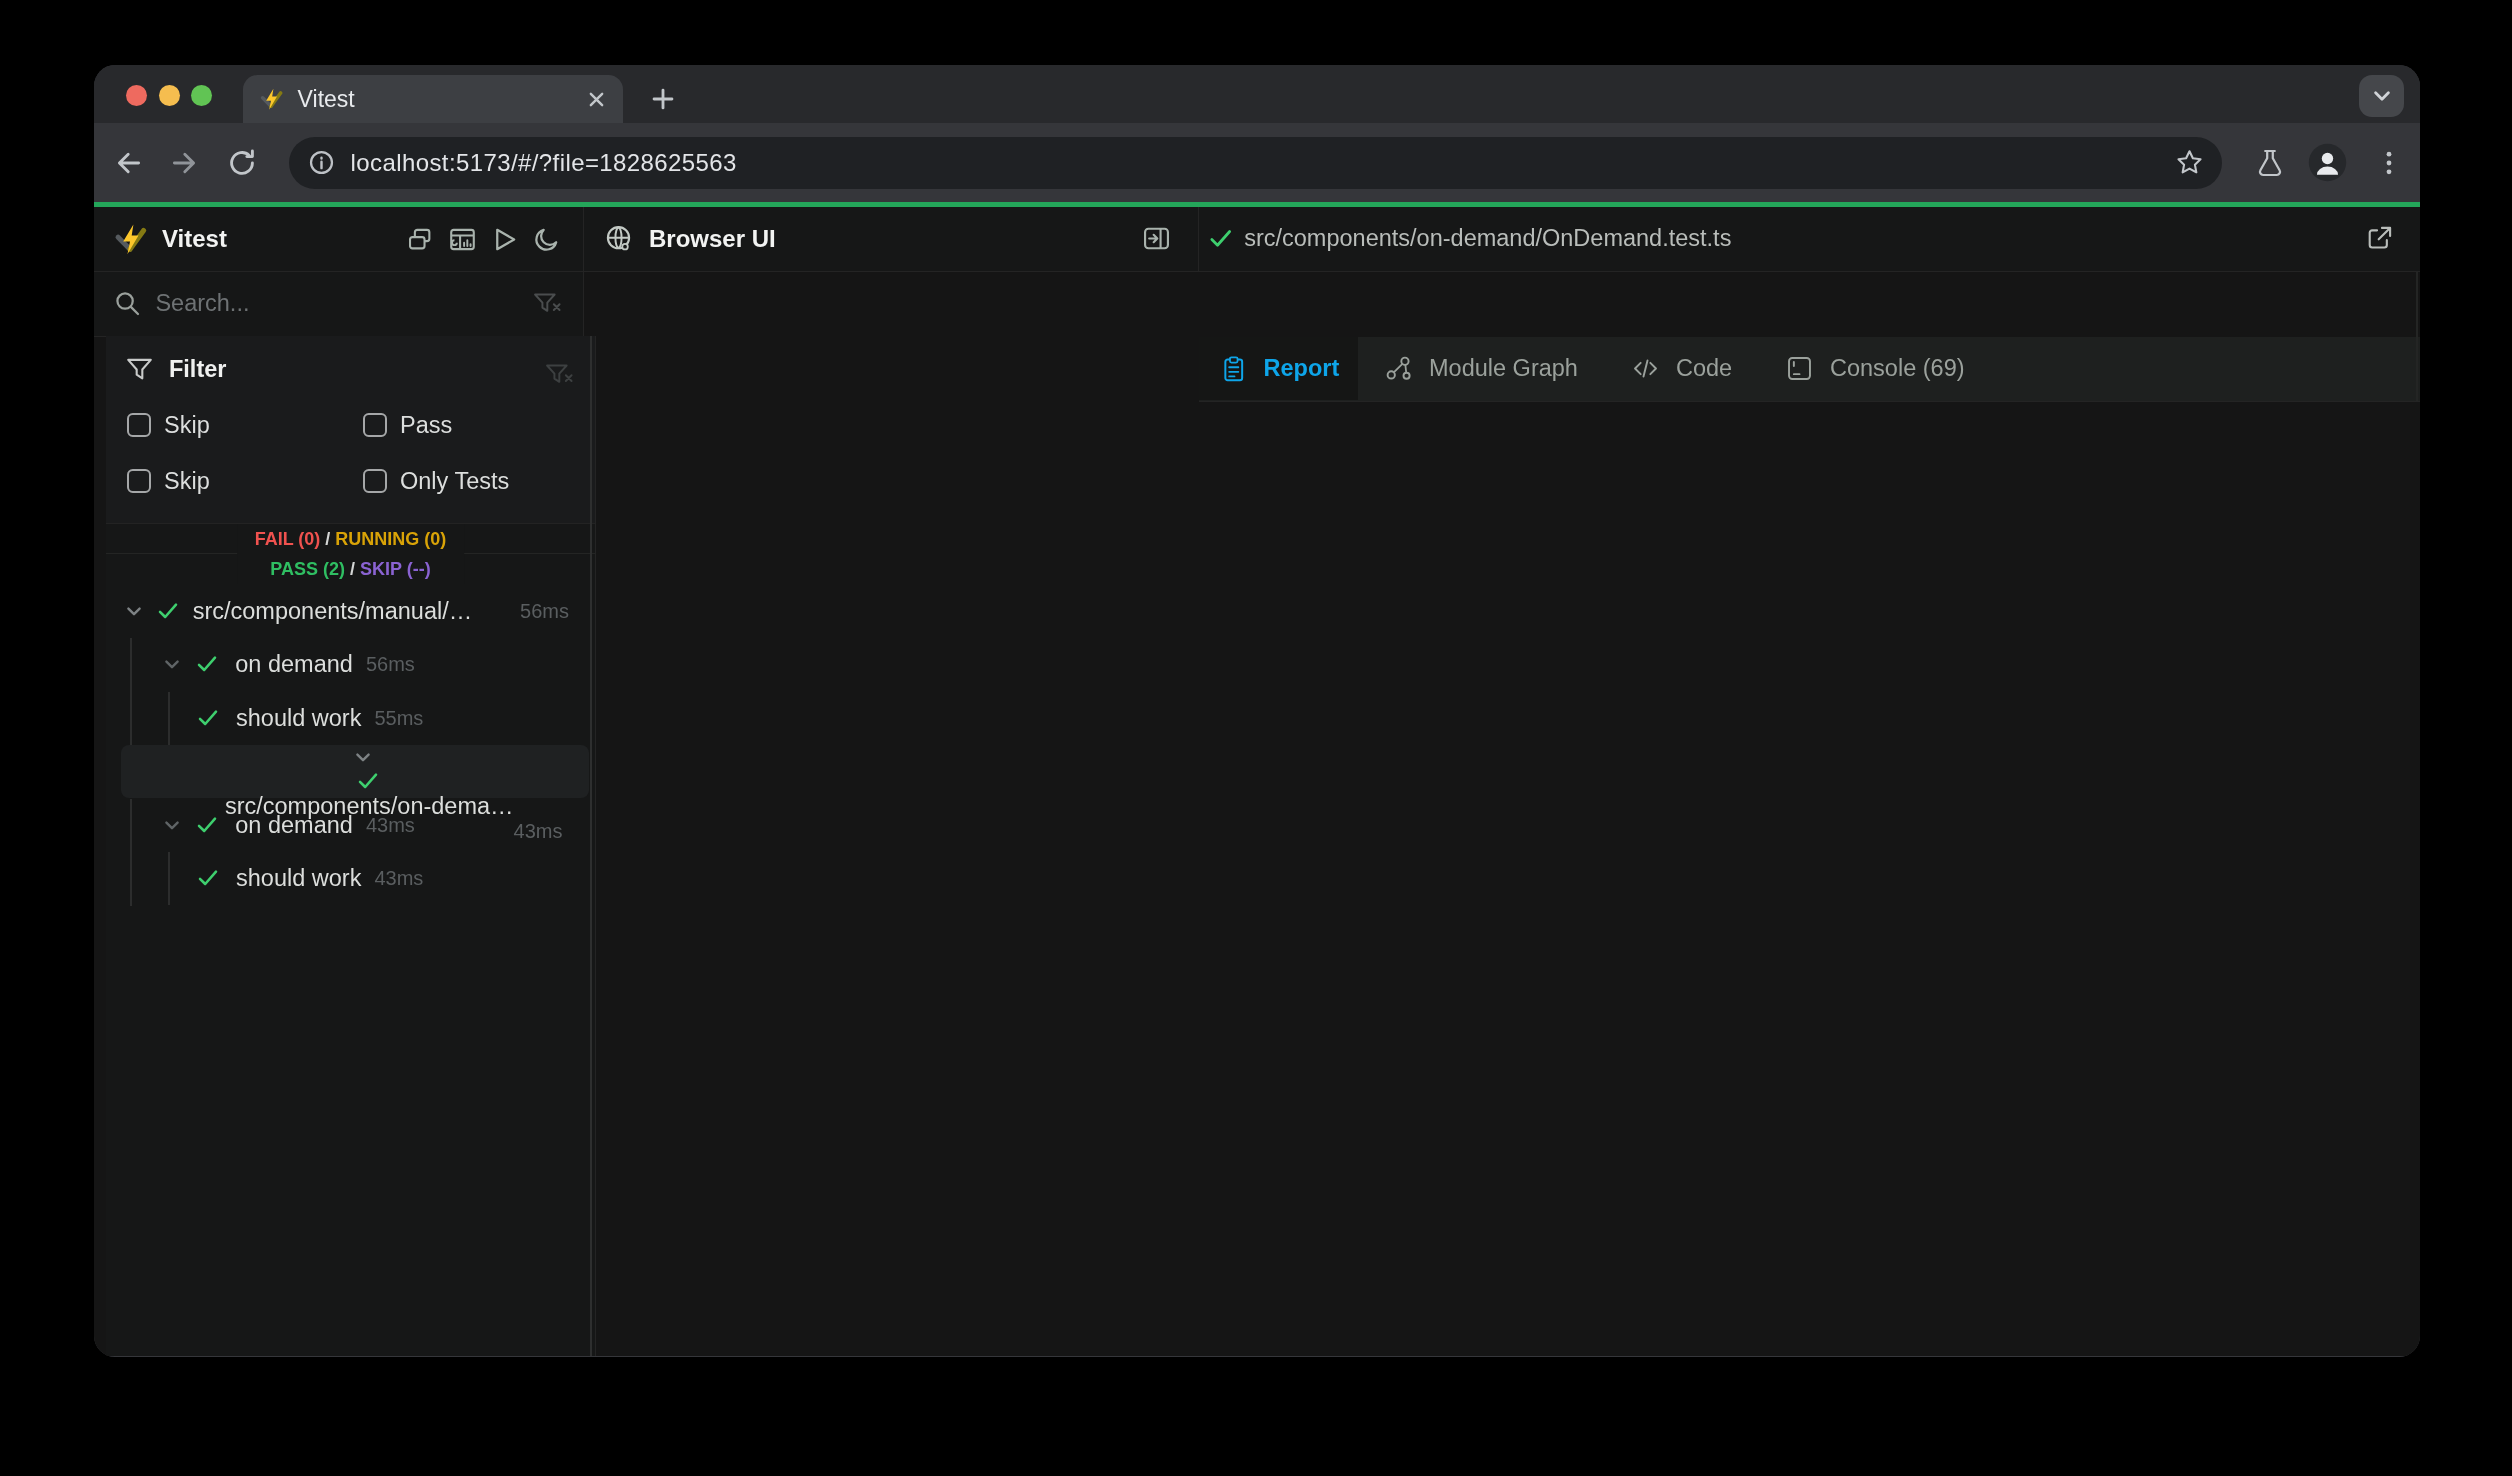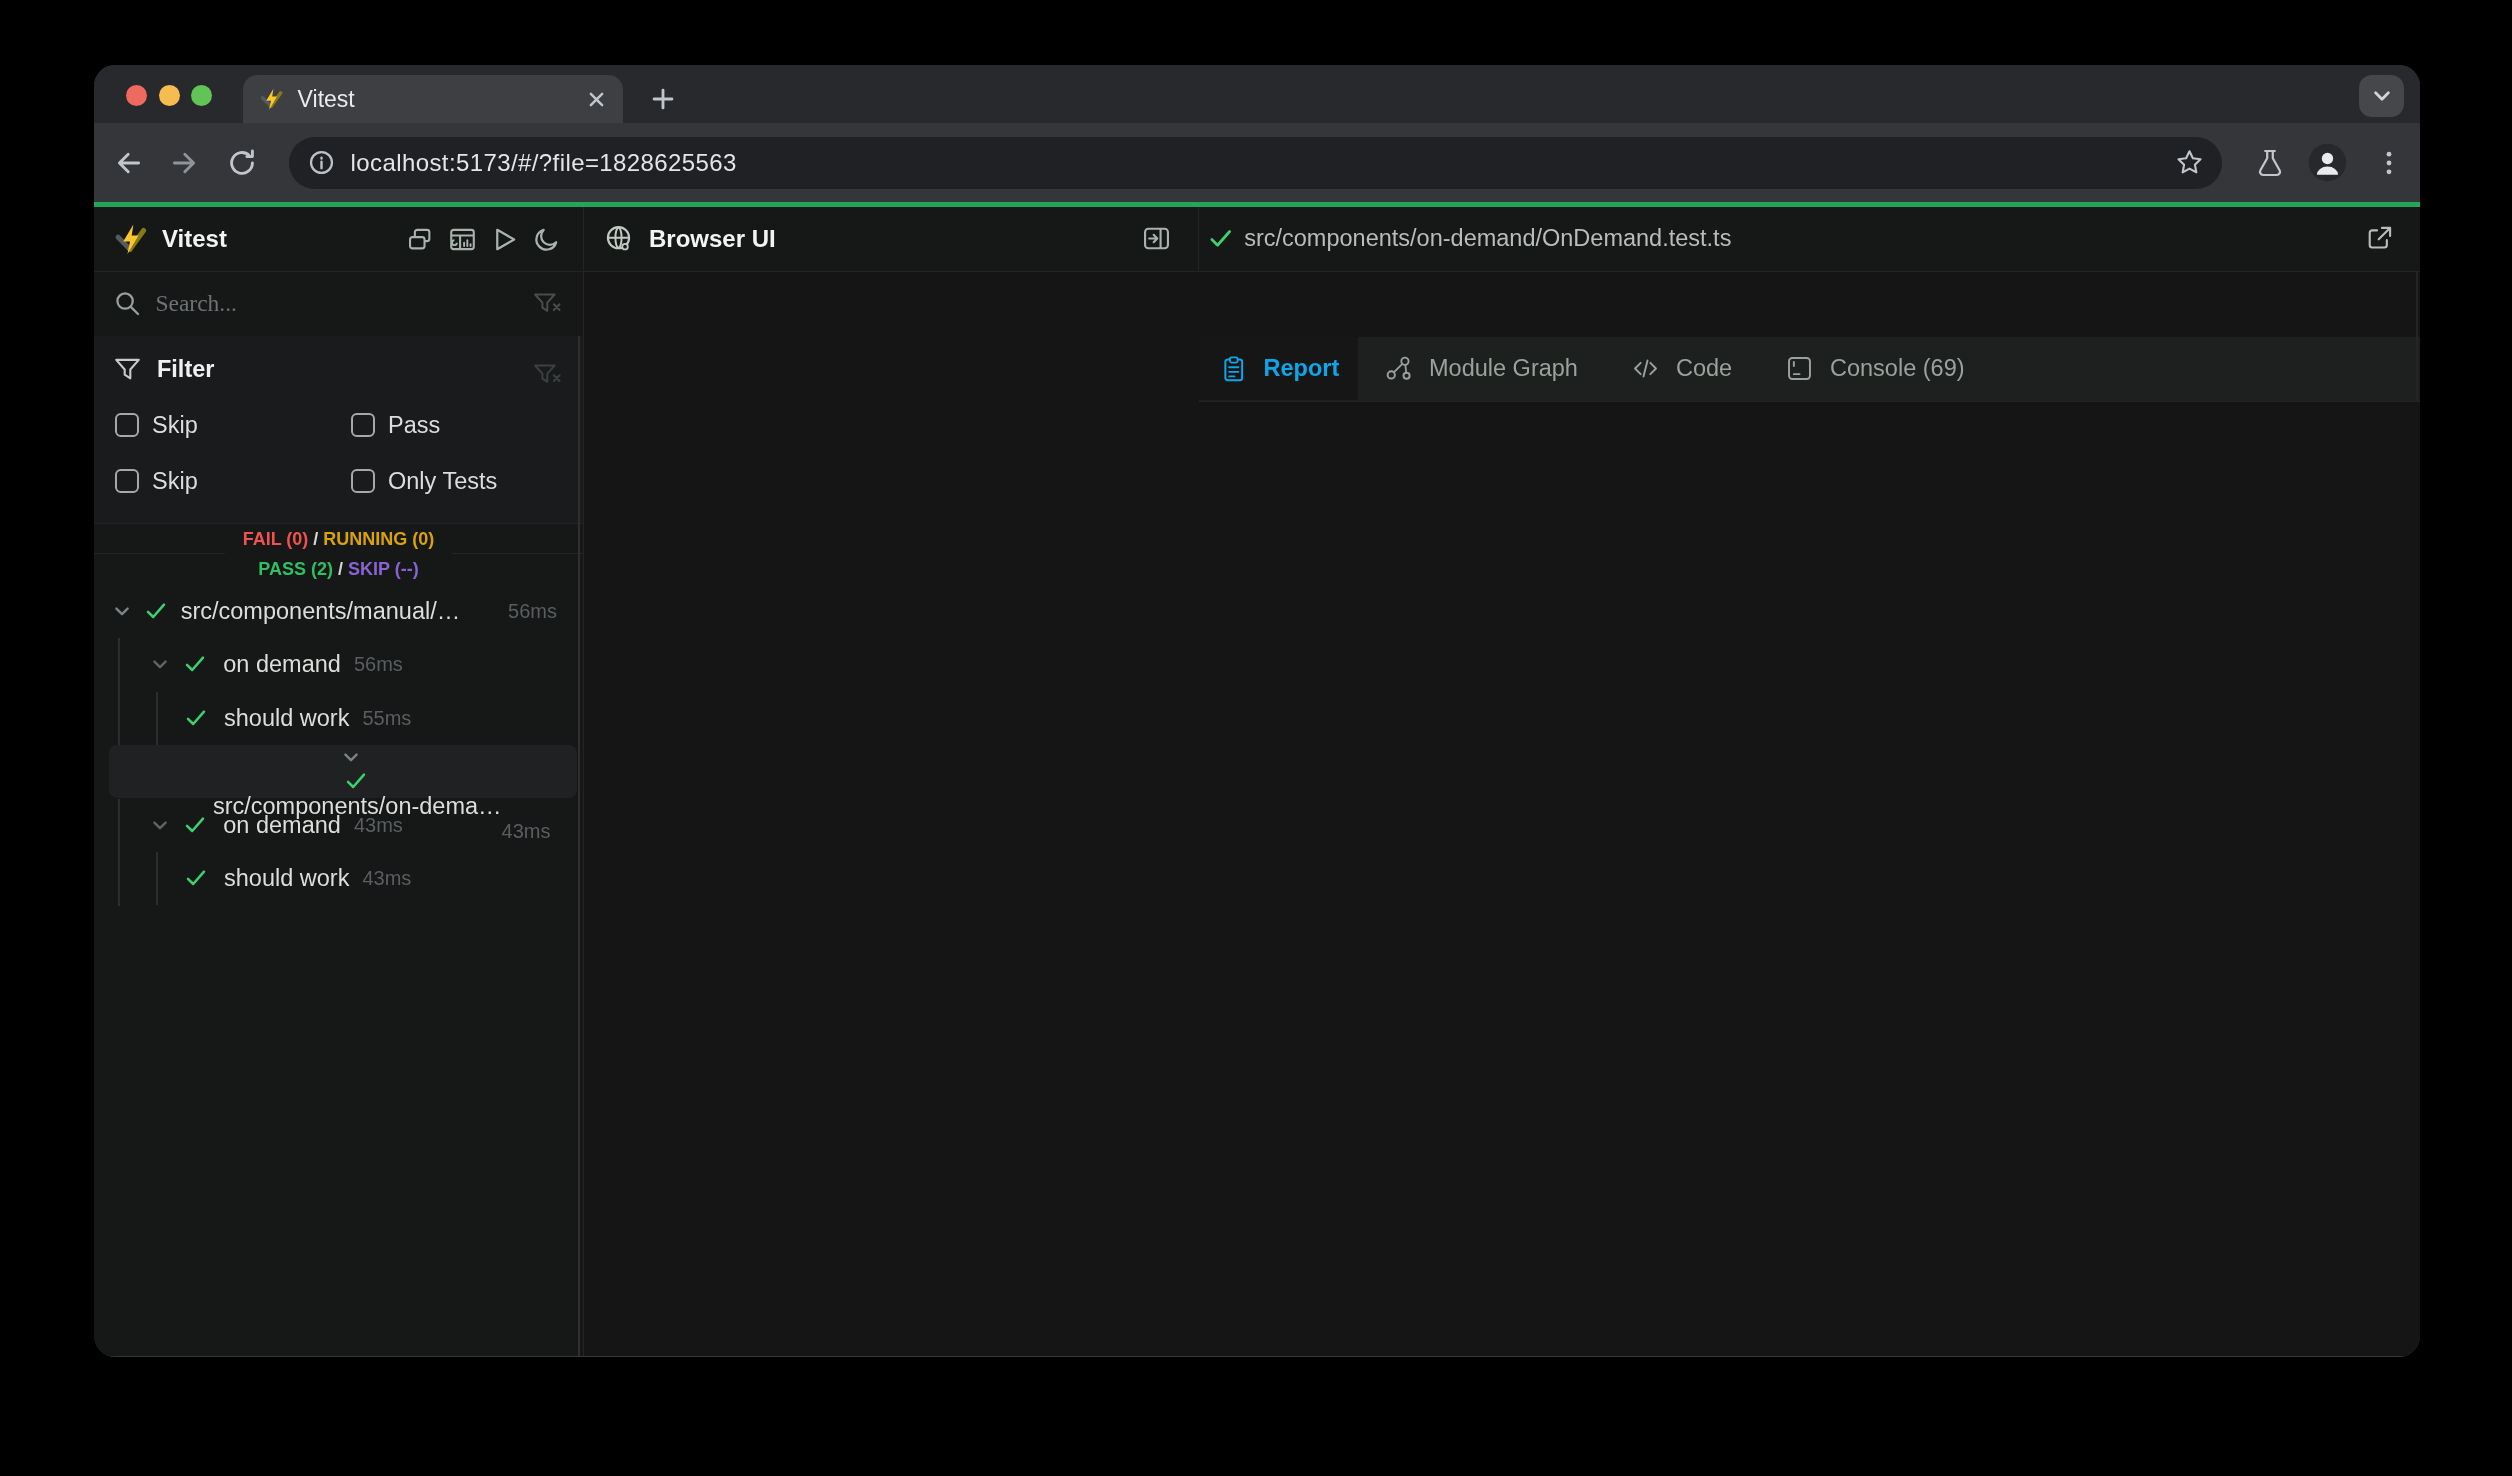--- a/index.html
+++ b/index.html
@@ -26,39 +26,39 @@
             background:#1f2124; display:flex; align-items:center;justify-content:center; }
   .url-text { color:#e3e5e8; font-size:24px; margin-left:14.6px; letter-spacing:0.4px; }
   .right-ic { position:absolute; top:23.5px; width:32px; height:32px; }
   .progressline { height:4.9px; background:#24a65a; }
 
   
   .app { position:relative; height:1149px; background:#151515; color:#d8dad9; }
   .col-b { border-right:1.6px solid #242424; }
   .hdr-row { position:absolute; top:0; left:0; right:0; height:65px; }
   .tool-row { position:absolute; top:65px; left:0; right:0; height:65px; }
-  .content-row { position:absolute; top:129px; left:0; right:0; height:1020px; }
+  .content-row { position:absolute; top:129px; left:0; right:0; height:1020px;padding-left:12px; }
   .sb { position:absolute; left:0; width:490px; height:100%; }
   .mid { position:absolute; left:490px; width:615px; height:100%; }
   .rp { position:absolute; left:1105px; width:1221px; height:100%; }
   .hdr-row > div, .tool-row > div { border-bottom:1.6px solid #242424; }
 
   .panel-hdr { display:flex; align-items:center; background:#161717; }
   .panel-title { font-size:24px; font-weight:bold; color:#f2f3f2; }
   .ic { display:inline-flex; align-items:center; justify-content:center; }
   .hdr-ic { color:#a9b3ad; }
 
   
   .vitest-logo { margin-left:19.4px; }
   .sb-hdr-icons { position:absolute; display:flex; gap:13px; left:312px; top:18px; color:#a9b3ad; }
 
   
   .search-row { background:#161717; display:flex; align-items:center; position:relative; }
   .search-input { background:transparent; border:none; outline:none; color:#cfd2d0; font-size:23.5px;
-                  margin-left:13px; width:356px; font-family:Liberation Serif, serif; }
+                  margin-left:13px; width:356px; font-family:Liberation Sans, sans-serif; }
   .search-input::placeholder { color:#6e7274; }
 
   
   .mid-tool { background:#161717; display:flex; align-items:center; position:relative; }
   .devbtn { width:44px; height:44px; border-radius:9.7px; display:flex; align-items:center; justify-content:center; color:#9fb0a7; }
   .devbtn.sel { background:#2e3030; }
   .dims { font-size:23.5px; font-weight:bold; color:#eceeec; margin-left:18px; }
 
   
   .tabbar { background:#1e201f; position:relative; }

